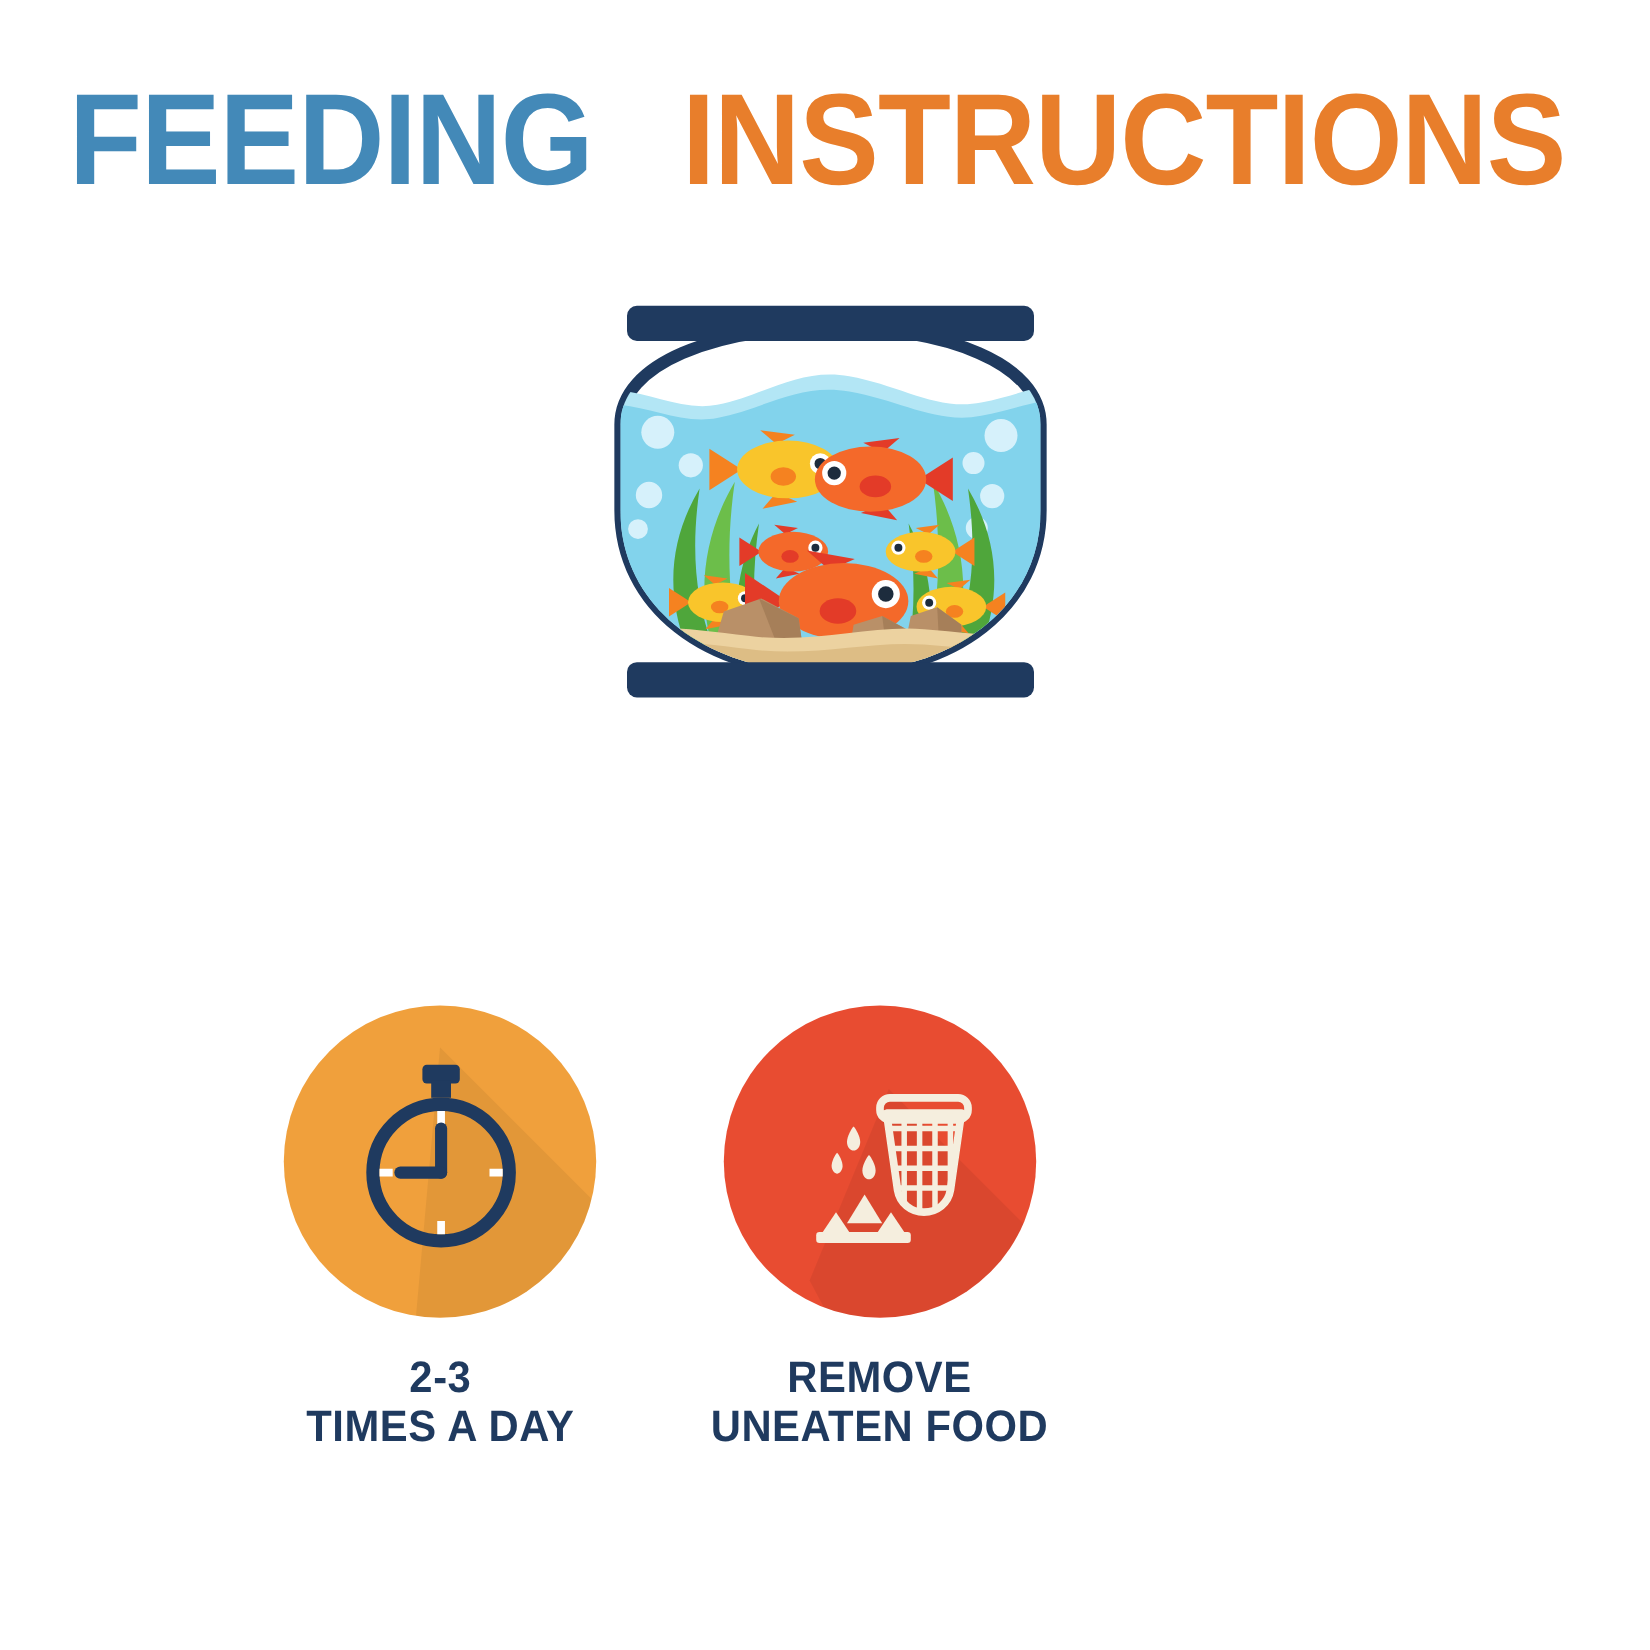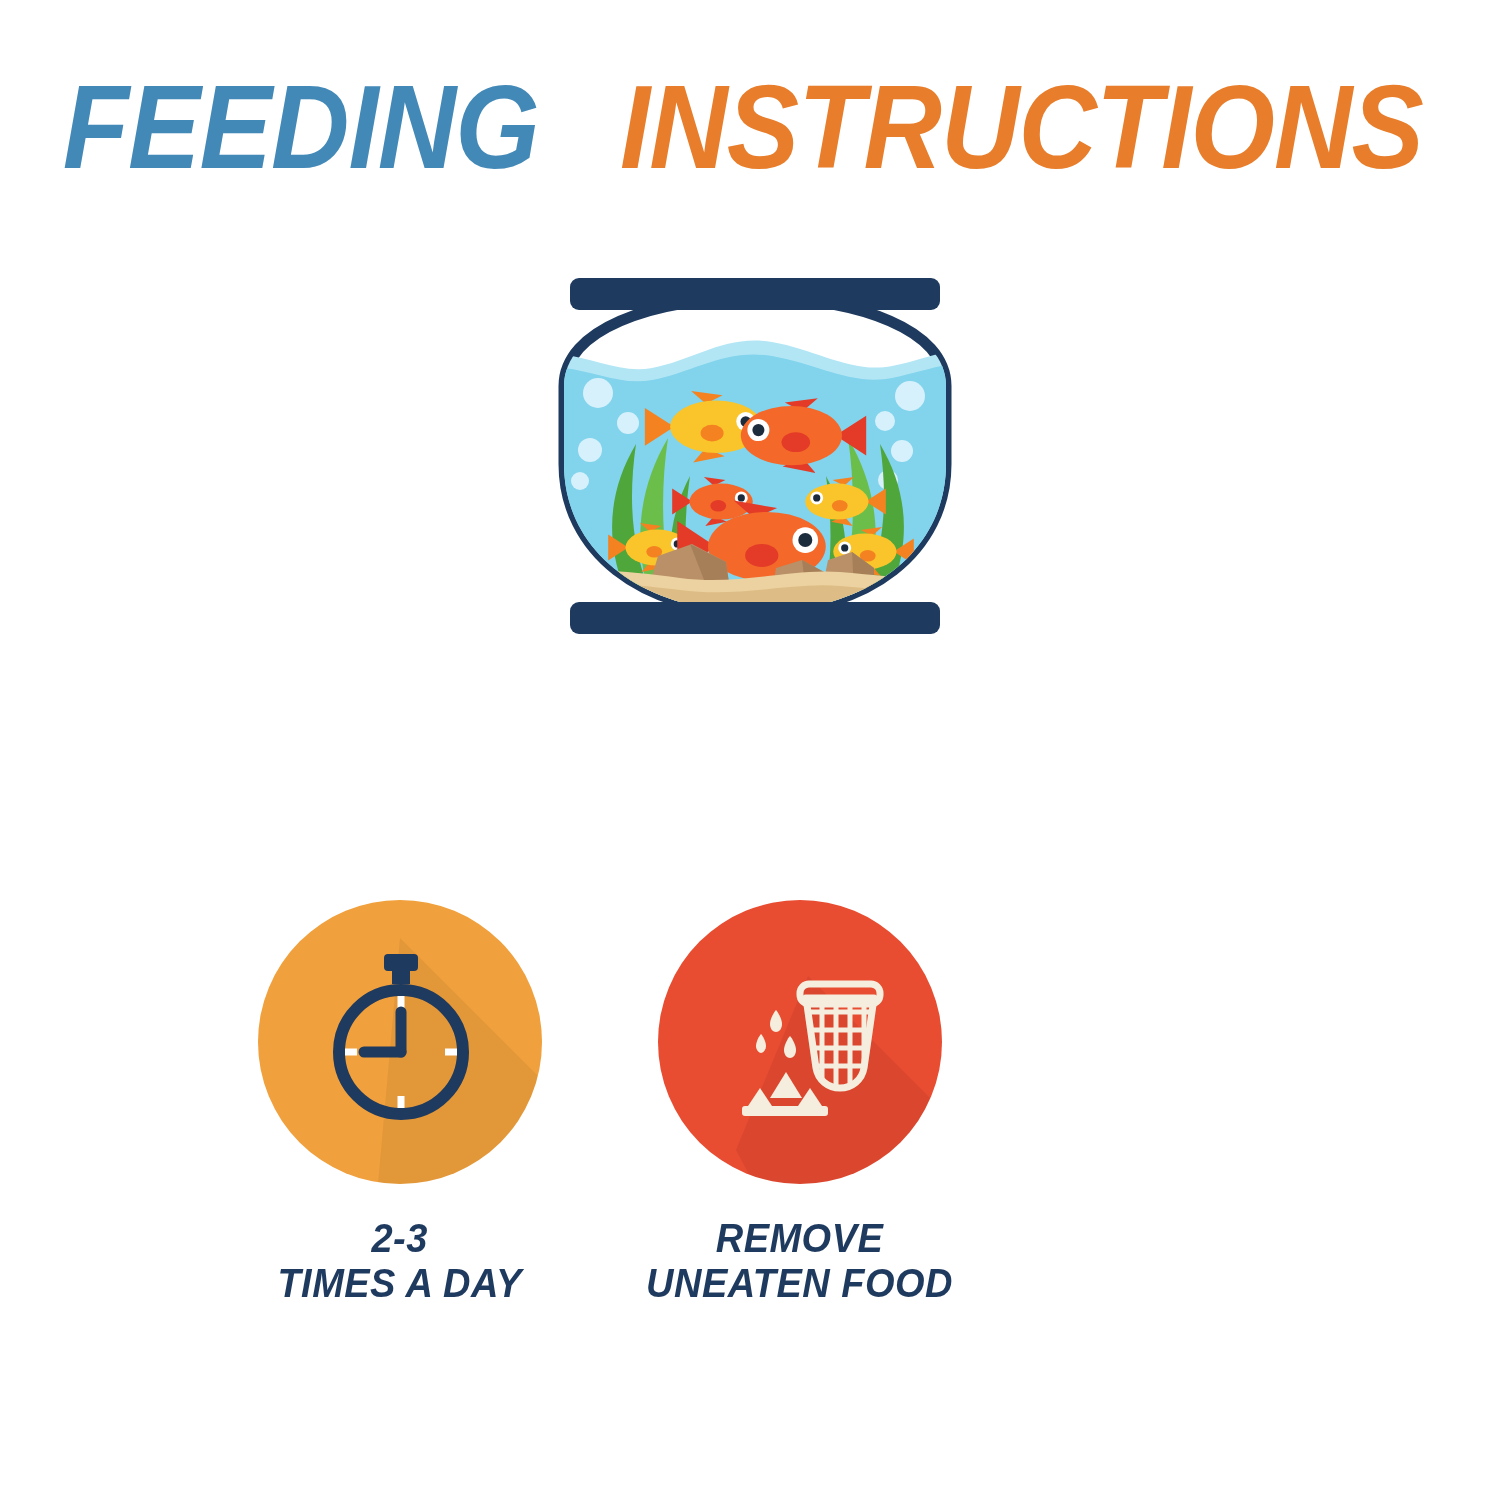--- a/index.html
+++ b/index.html
@@ -16,21 +16,20 @@
     font-family: "Liberation Sans", "DejaVu Sans", sans-serif;
     -webkit-font-smoothing: antialiased;
   }
 
   #page {
     position: absolute;
     inset: 0;
     width: 1500px;
     height: 1500px;
     background: #ffffff;
-    font-style: italic;
   }
 
   
   .title-wrap {
     position: absolute;
     left: 0;
     top: 68px;
     width: 1500px;
     text-align: center;
     white-space: nowrap;
@@ -60,21 +59,21 @@
 
   
   .steps {
     position: absolute;
     left: 0;
     top: 900px;
     width: 1200px;
     height: 420px;
     display: flex;
     justify-content: center;
-    align-items: flex-start;
+    align-items: flex-end;
   }
   .step {
     width: 400px;
     display: flex;
     flex-direction: column;
     align-items: center;
   }
   .badge {
     position: relative;
     width: 284px;

